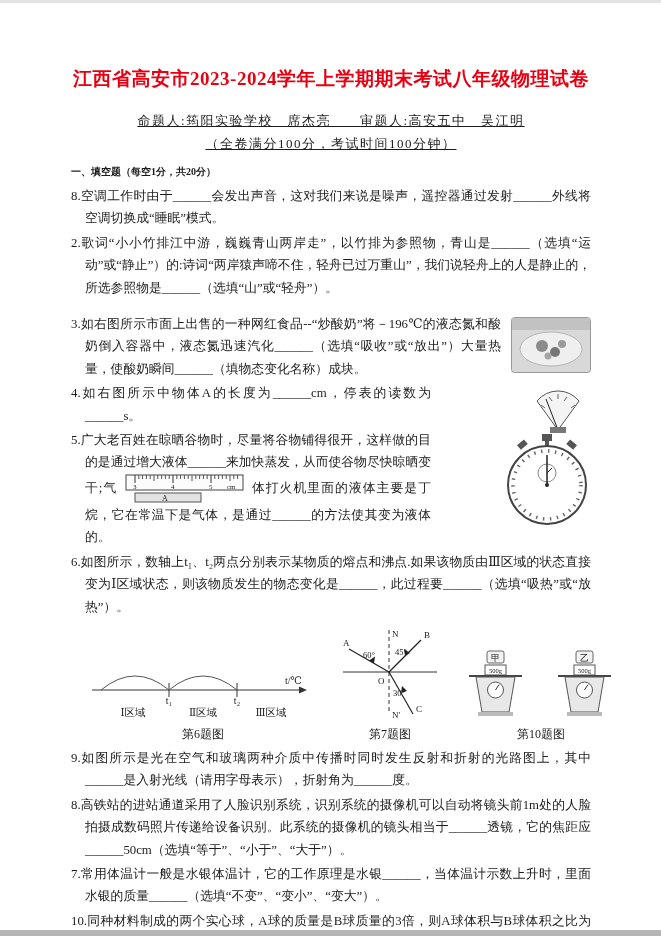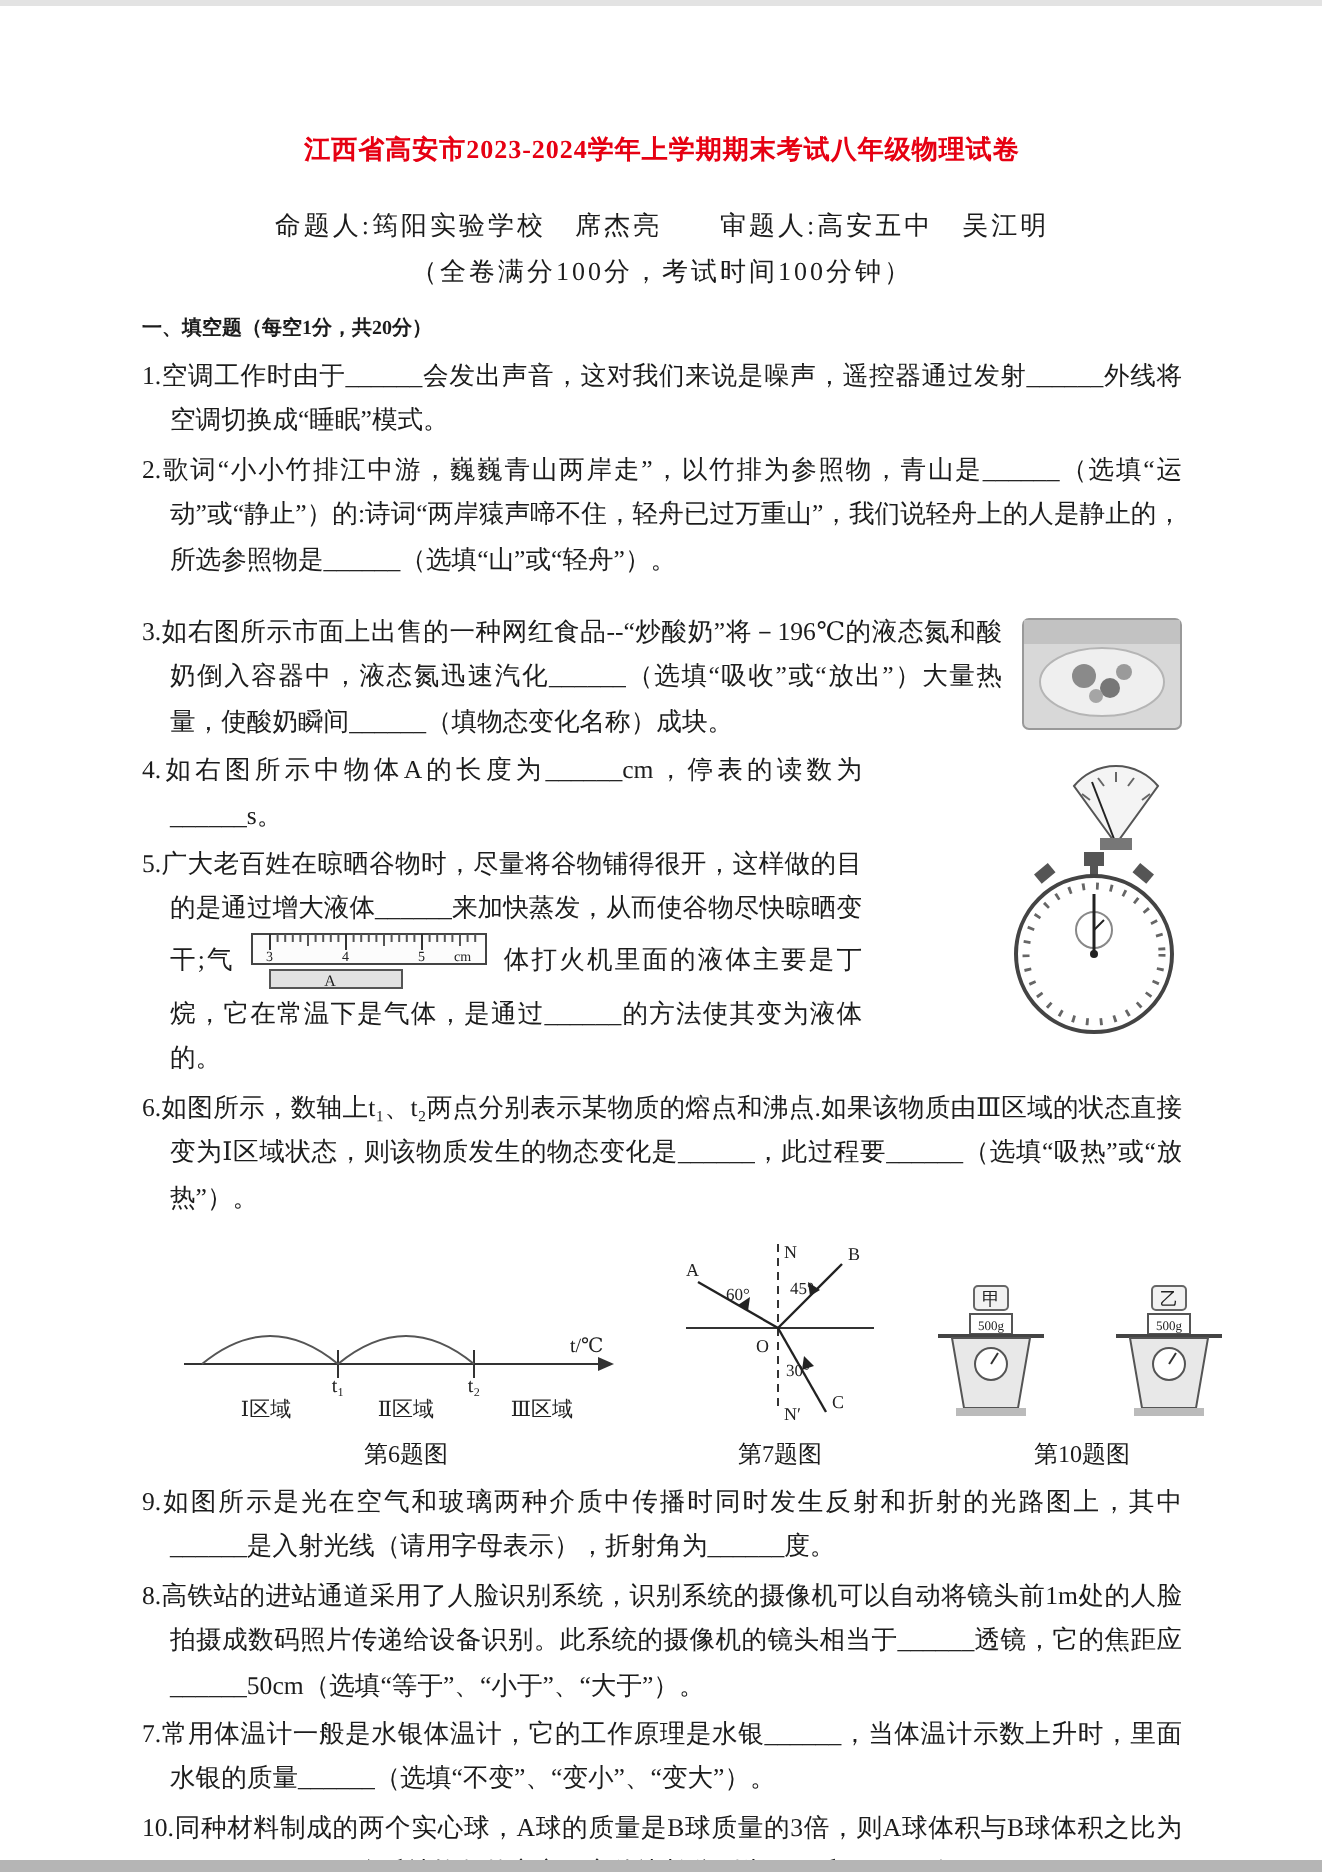--- a/index.html
+++ b/index.html
@@ -7,24 +7,24 @@
   .page {
     position:relative; width:661px; height:936px; margin:0 auto;
     background:#ffffff; overflow:hidden;
     font-family:"Liberation Serif","DejaVu Serif",serif;
     color:#1c1c1c;
   }
   .edge-top { position:absolute; top:0; left:0; right:0; height:3px; background:#e3e3e3; }
   .edge-bottom { position:absolute; bottom:0; left:0; right:0; height:6px; background:#b5b5b5; }
   .content { position:absolute; left:71px; top:66px; width:520px; }
   .title {
-    color:#e60012; font-weight:bold; font-size:13px; text-align:center;
+    color:#e60012; font-weight:bold; font-size:19px; text-align:center;
     letter-spacing:0.5px; margin-bottom:20px;
   }
-  .meta { text-align:center; font-size:13px; letter-spacing:1.5px; margin-bottom:5px; }
+  .meta { text-align:center; font-size:13px; letter-spacing:1.5px; margin-bottom:5px;text-decoration:underline; }
   .section-title { font-weight:bold; font-size:10px; margin:12px 0 6px 0; }
   .q {
     font-size:12.8px; line-height:22.4px; text-align:justify;
     padding-left:14px; text-indent:-14px; margin-bottom:2px;
   }
   .gap-lg { margin-top:14px; }
   .fig-food { float:right; width:80px; height:56px; margin:4px 0 4px 10px; }
   .fig-watch-wrap { float:right; width:152px; margin:2px 0 2px 8px; text-align:right; }
   .fig-dial { width:58px; height:50px; vertical-align:top; margin-right:4px; }
   .fig-stopwatch { width:88px; height:92px; vertical-align:top; }
@@ -41,21 +41,21 @@
   <div class="edge-top"></div>
 
   <div class="content">
 
     <div class="title">江西省高安市2023-2024学年上学期期末考试八年级物理试卷</div>
     <div class="meta">命题人:筠阳实验学校　席杰亮　　审题人:高安五中　吴江明</div>
     <div class="meta">（全卷满分100分，考试时间100分钟）</div>
 
     <div class="section-title">一、填空题（每空1分，共20分）</div>
 
-    <p class="q">1.空调工作时由于______会发出声音，这对我们来说是噪声，遥控器通过发射______外线将空调切换成“睡眠”模式。</p>
+    <p class="q">8.空调工作时由于______会发出声音，这对我们来说是噪声，遥控器通过发射______外线将空调切换成“睡眠”模式。</p>
     <p class="q">2.歌词“小小竹排江中游，巍巍青山两岸走”，以竹排为参照物，青山是______（选填“运动”或“静止”）的:诗词“两岸猿声啼不住，轻舟已过万重山”，我们说轻舟上的人是静止的，所选参照物是______（选填“山”或“轻舟”）。</p>
 
     <div class="gap-lg">
       <svg class="fig-food" viewBox="0 0 80 56">
         <rect x="0.5" y="0.5" width="79" height="55" rx="3" fill="#d8d8d8" stroke="#999"></rect>
         <rect x="1" y="1" width="78" height="12" fill="#c2c2c2"></rect>
         <ellipse cx="40" cy="32" rx="31" ry="17" fill="#efefef" stroke="#b5b5b5"></ellipse>
         <circle cx="31" cy="29" r="6" fill="#8a8a8a"></circle>
         <circle cx="44" cy="35" r="5" fill="#777777"></circle>
         <circle cx="51" cy="27" r="4" fill="#9a9a9a"></circle>

